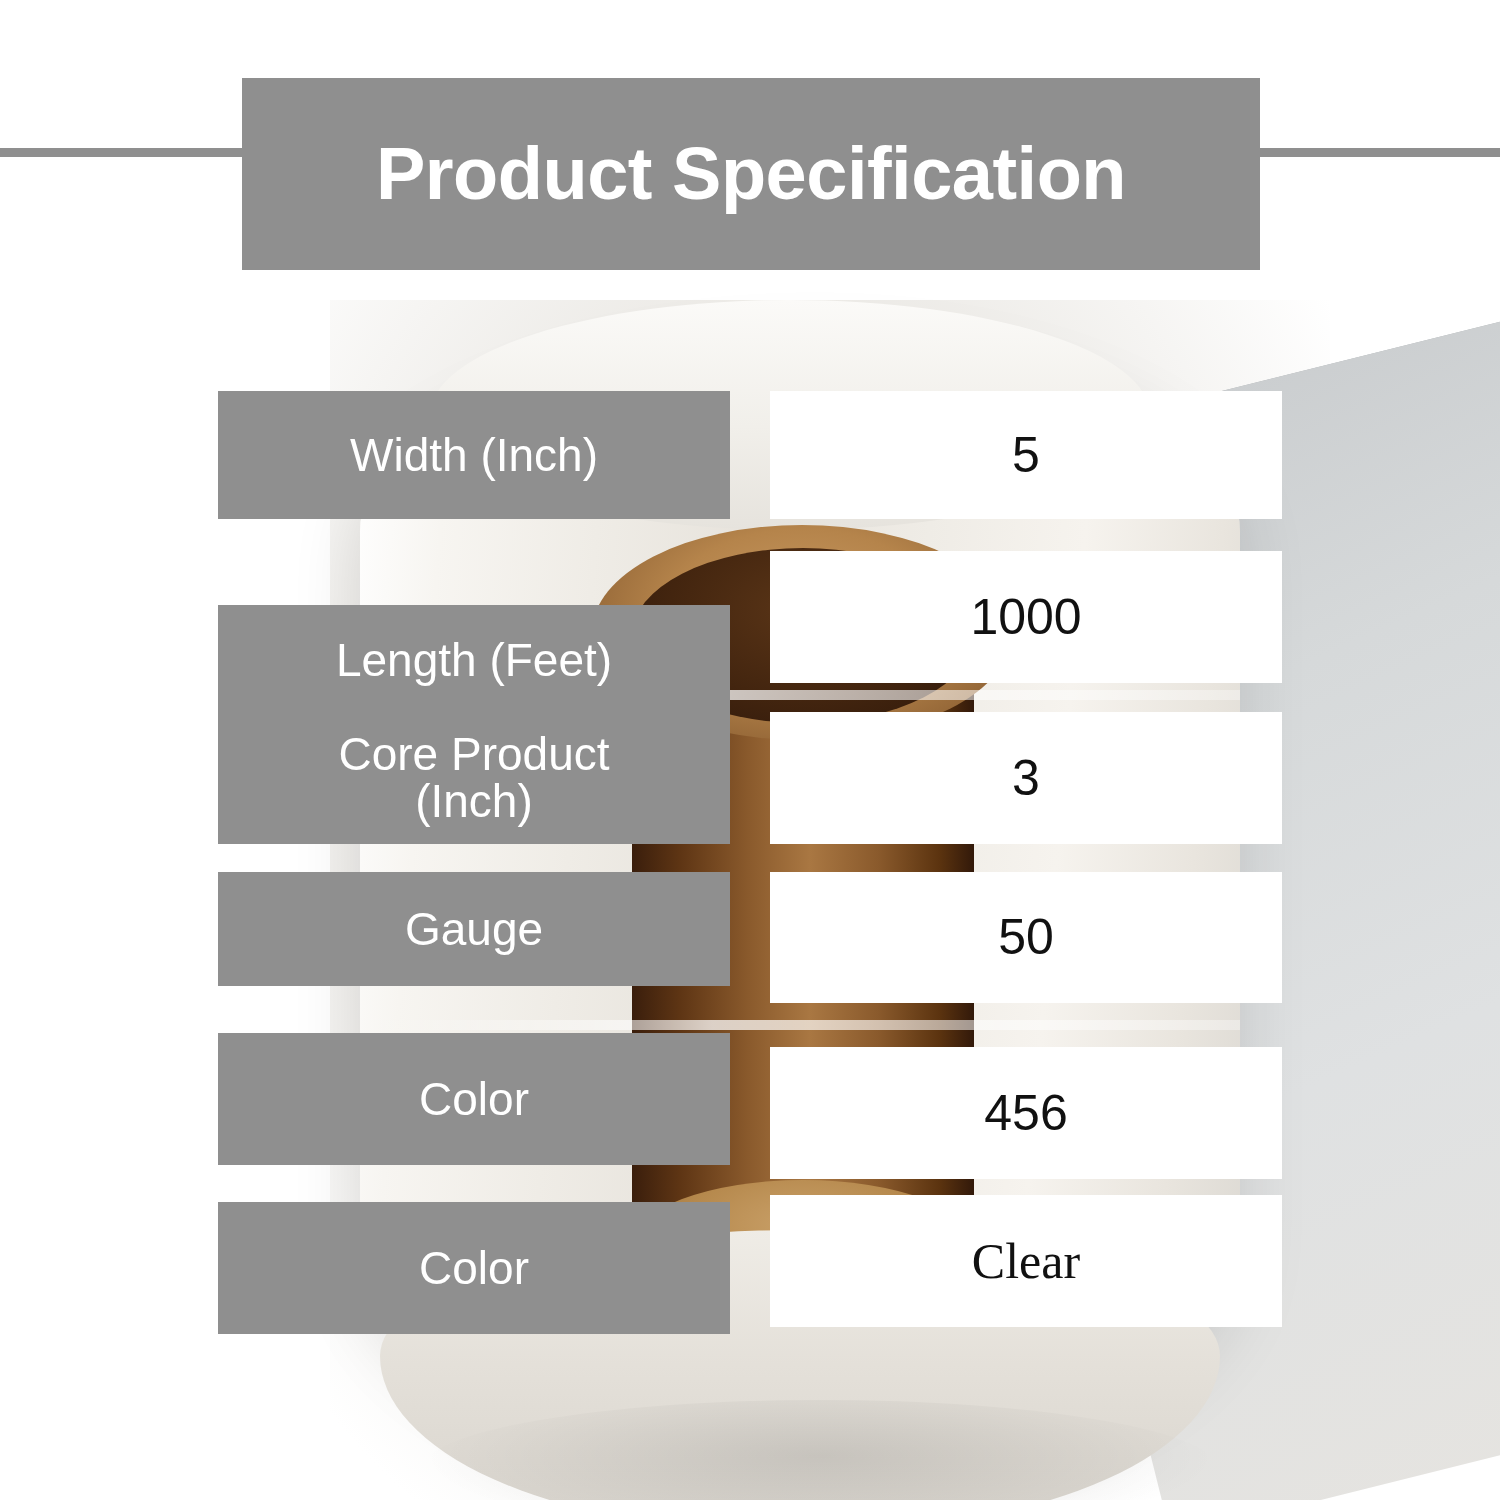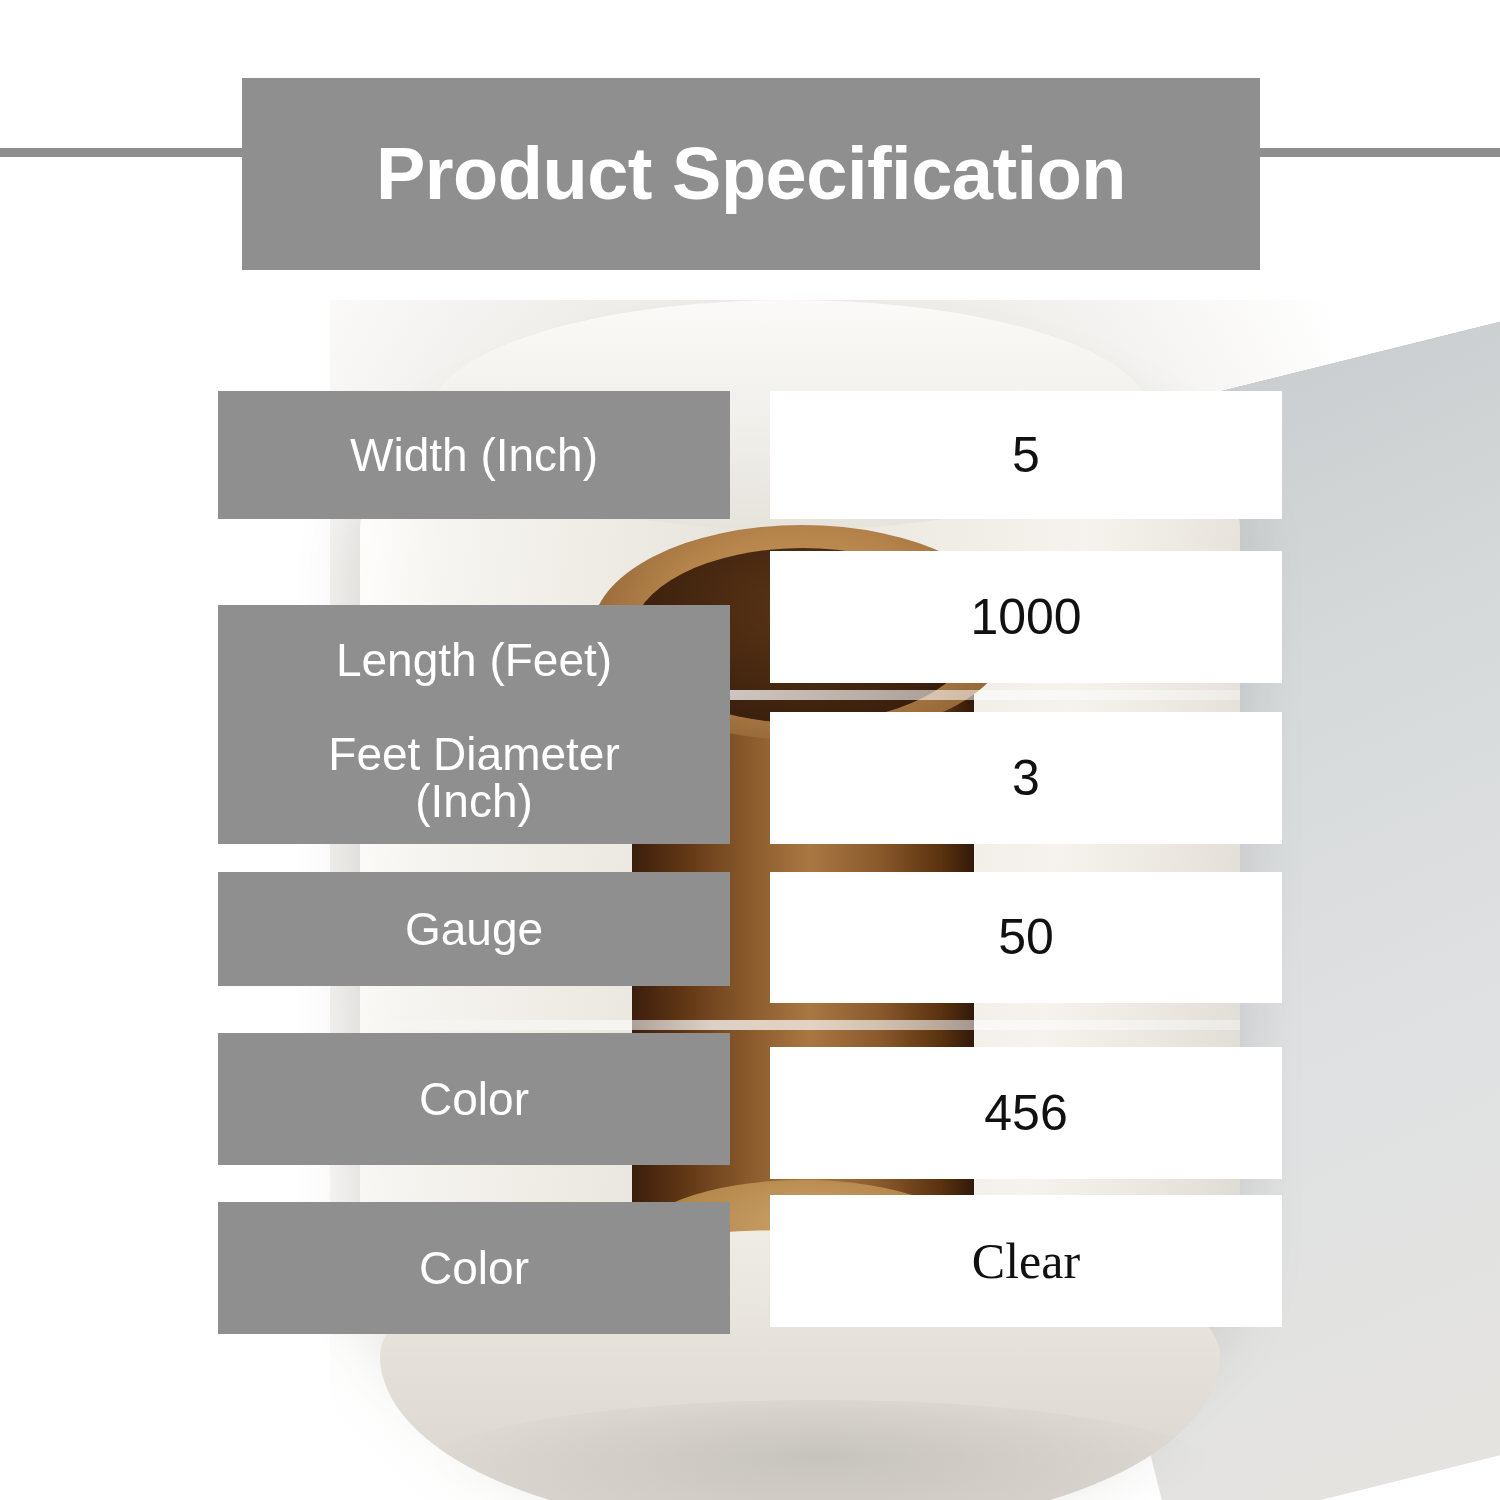--- a/index.html
+++ b/index.html
@@ -232,21 +232,21 @@
       <div class="spec-label" style="top:391px; height:128px;">Width (Inch)</div>
       <div class="spec-value" style="top:391px; height:128px;">5</div>
     </div>
 
     <div class="spec-row">
       <div class="spec-label" style="top:565px; height:110px;margin-top:40px;">Length (Feet)</div>
       <div class="spec-value" style="top:551px; height:132px;">1000</div>
     </div>
 
     <div class="spec-row">
-      <div class="spec-label" style="top:712px; height:132px; white-space:pre-line;">Feet Diameter
+      <div class="spec-label" style="top:712px; height:132px; white-space:pre-line;">Core Product
 (Inch)</div>
       <div class="spec-value" style="top:712px; height:132px;">3</div>
     </div>
 
     <div class="spec-row">
       <div class="spec-label" style="top:872px; height:114px;">Gauge</div>
       <div class="spec-value" style="top:872px; height:131px;">50</div>
     </div>
 
     <div class="spec-row">

